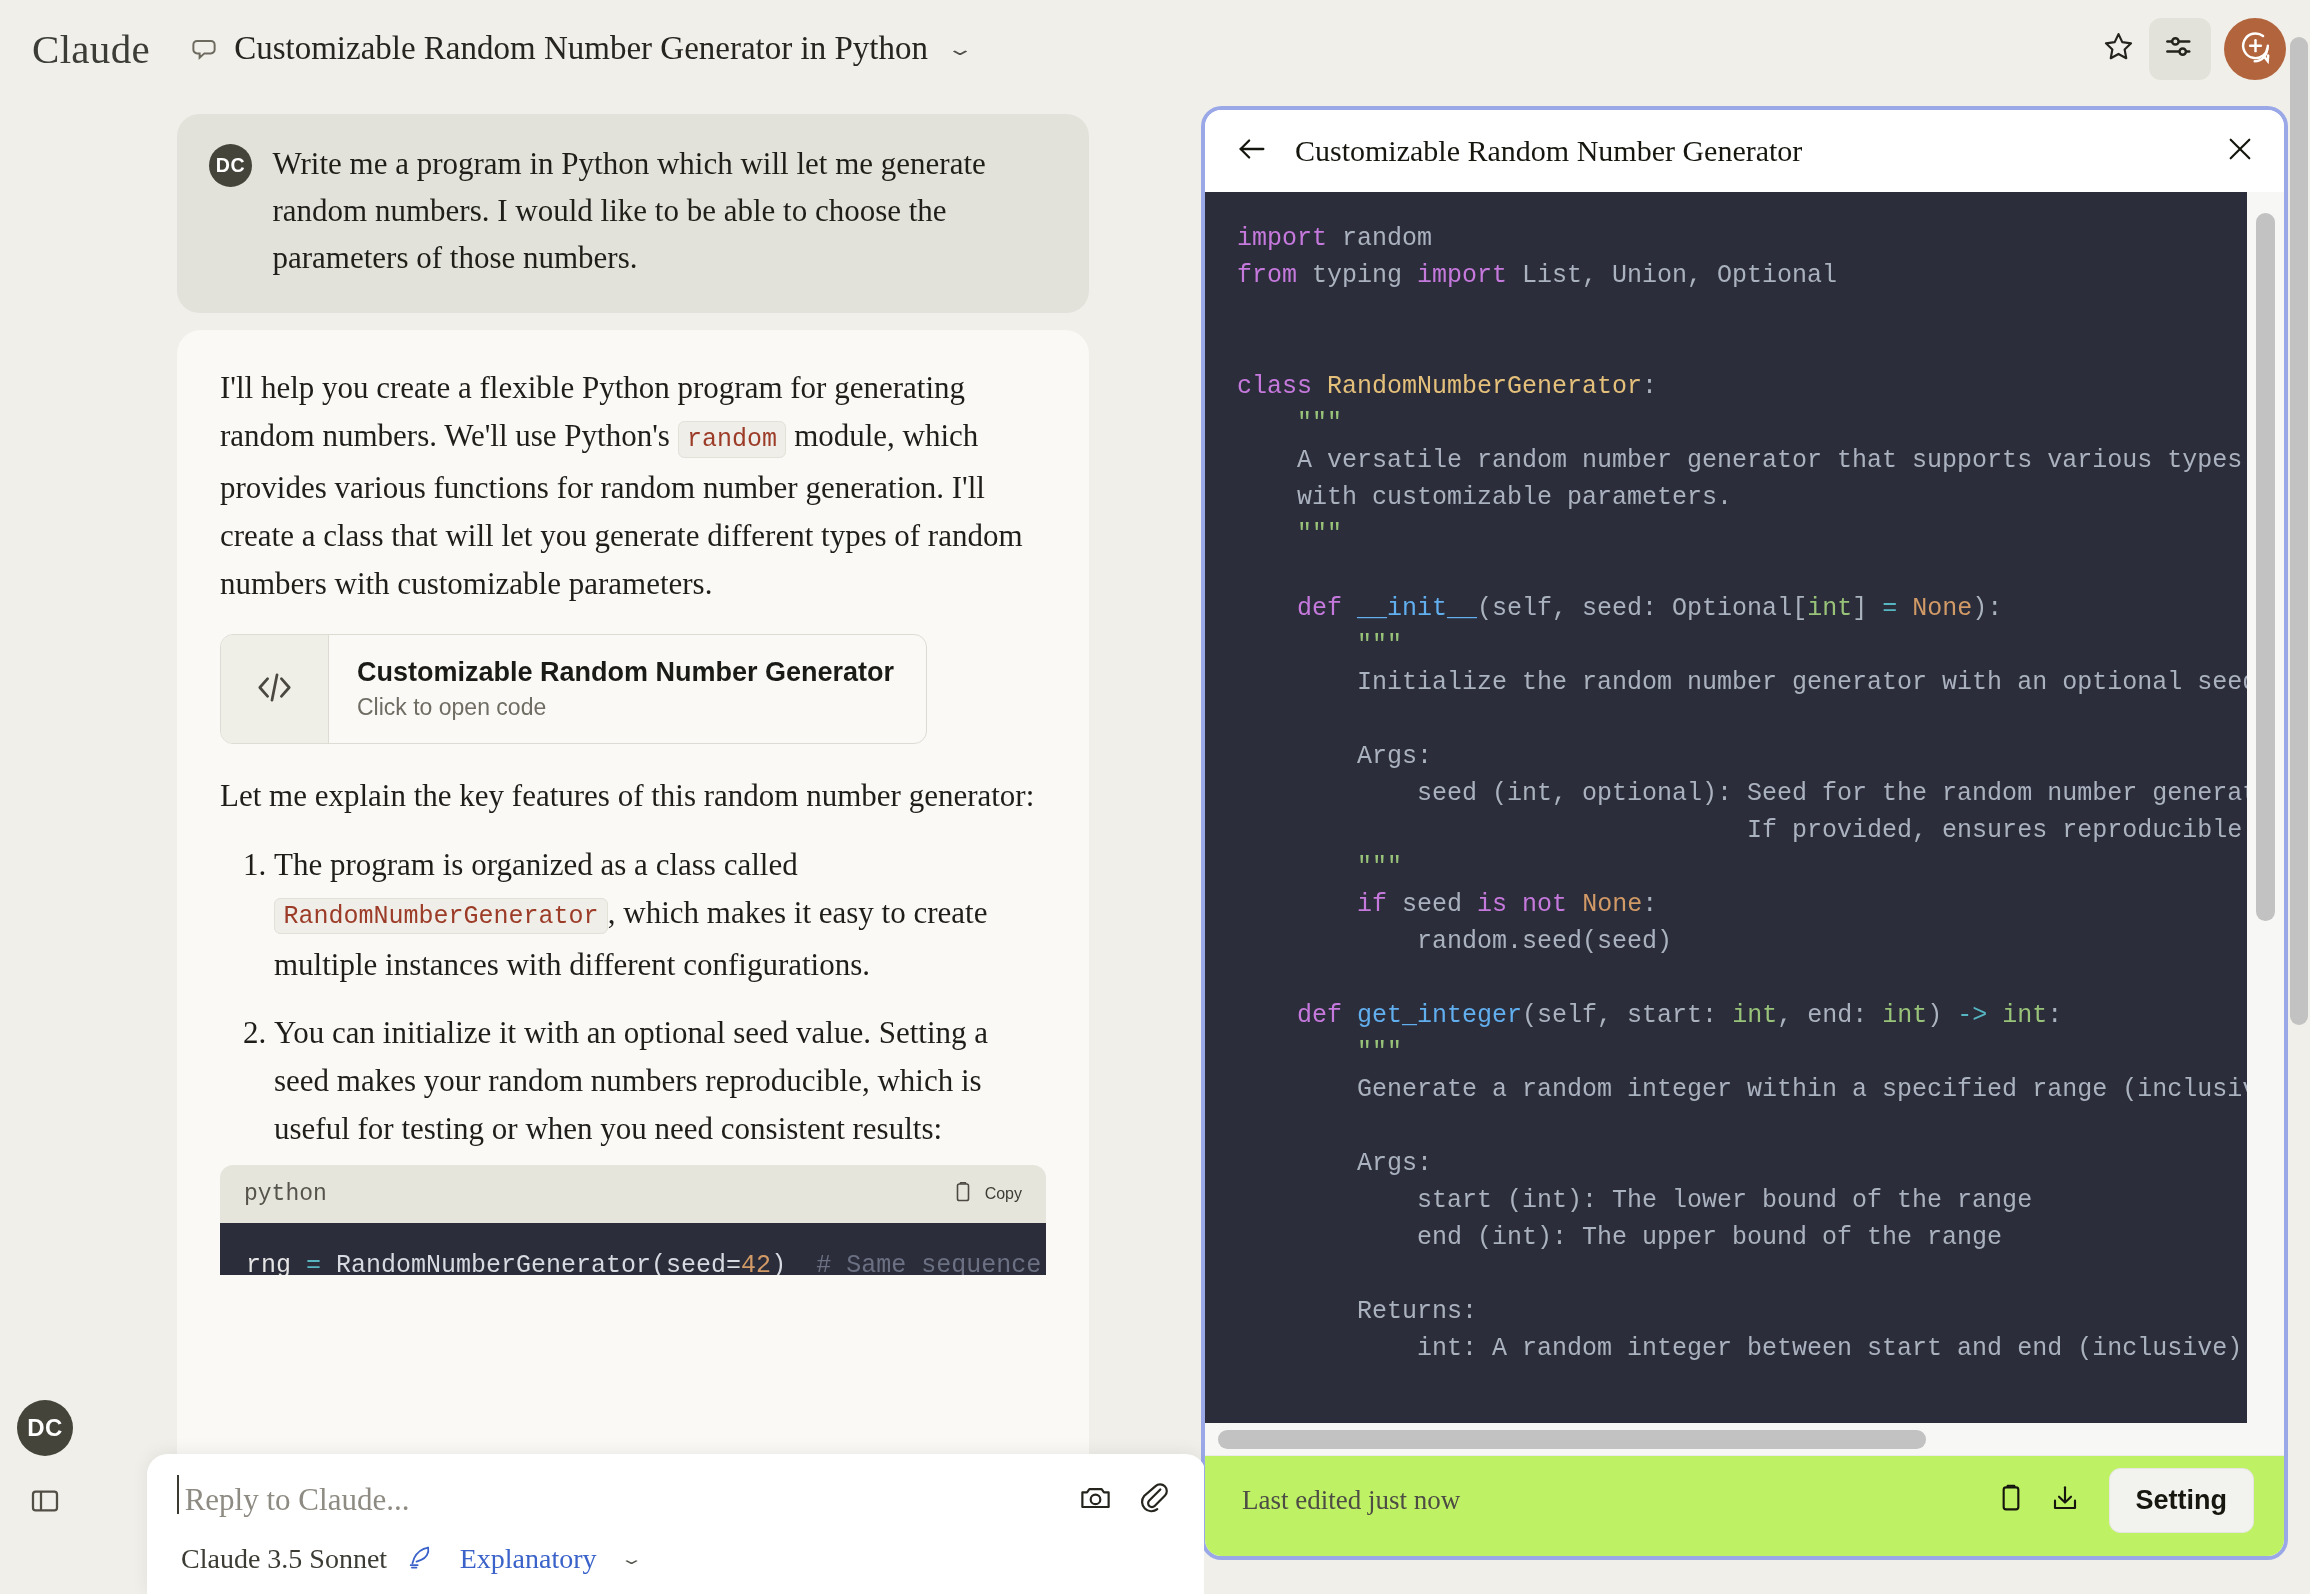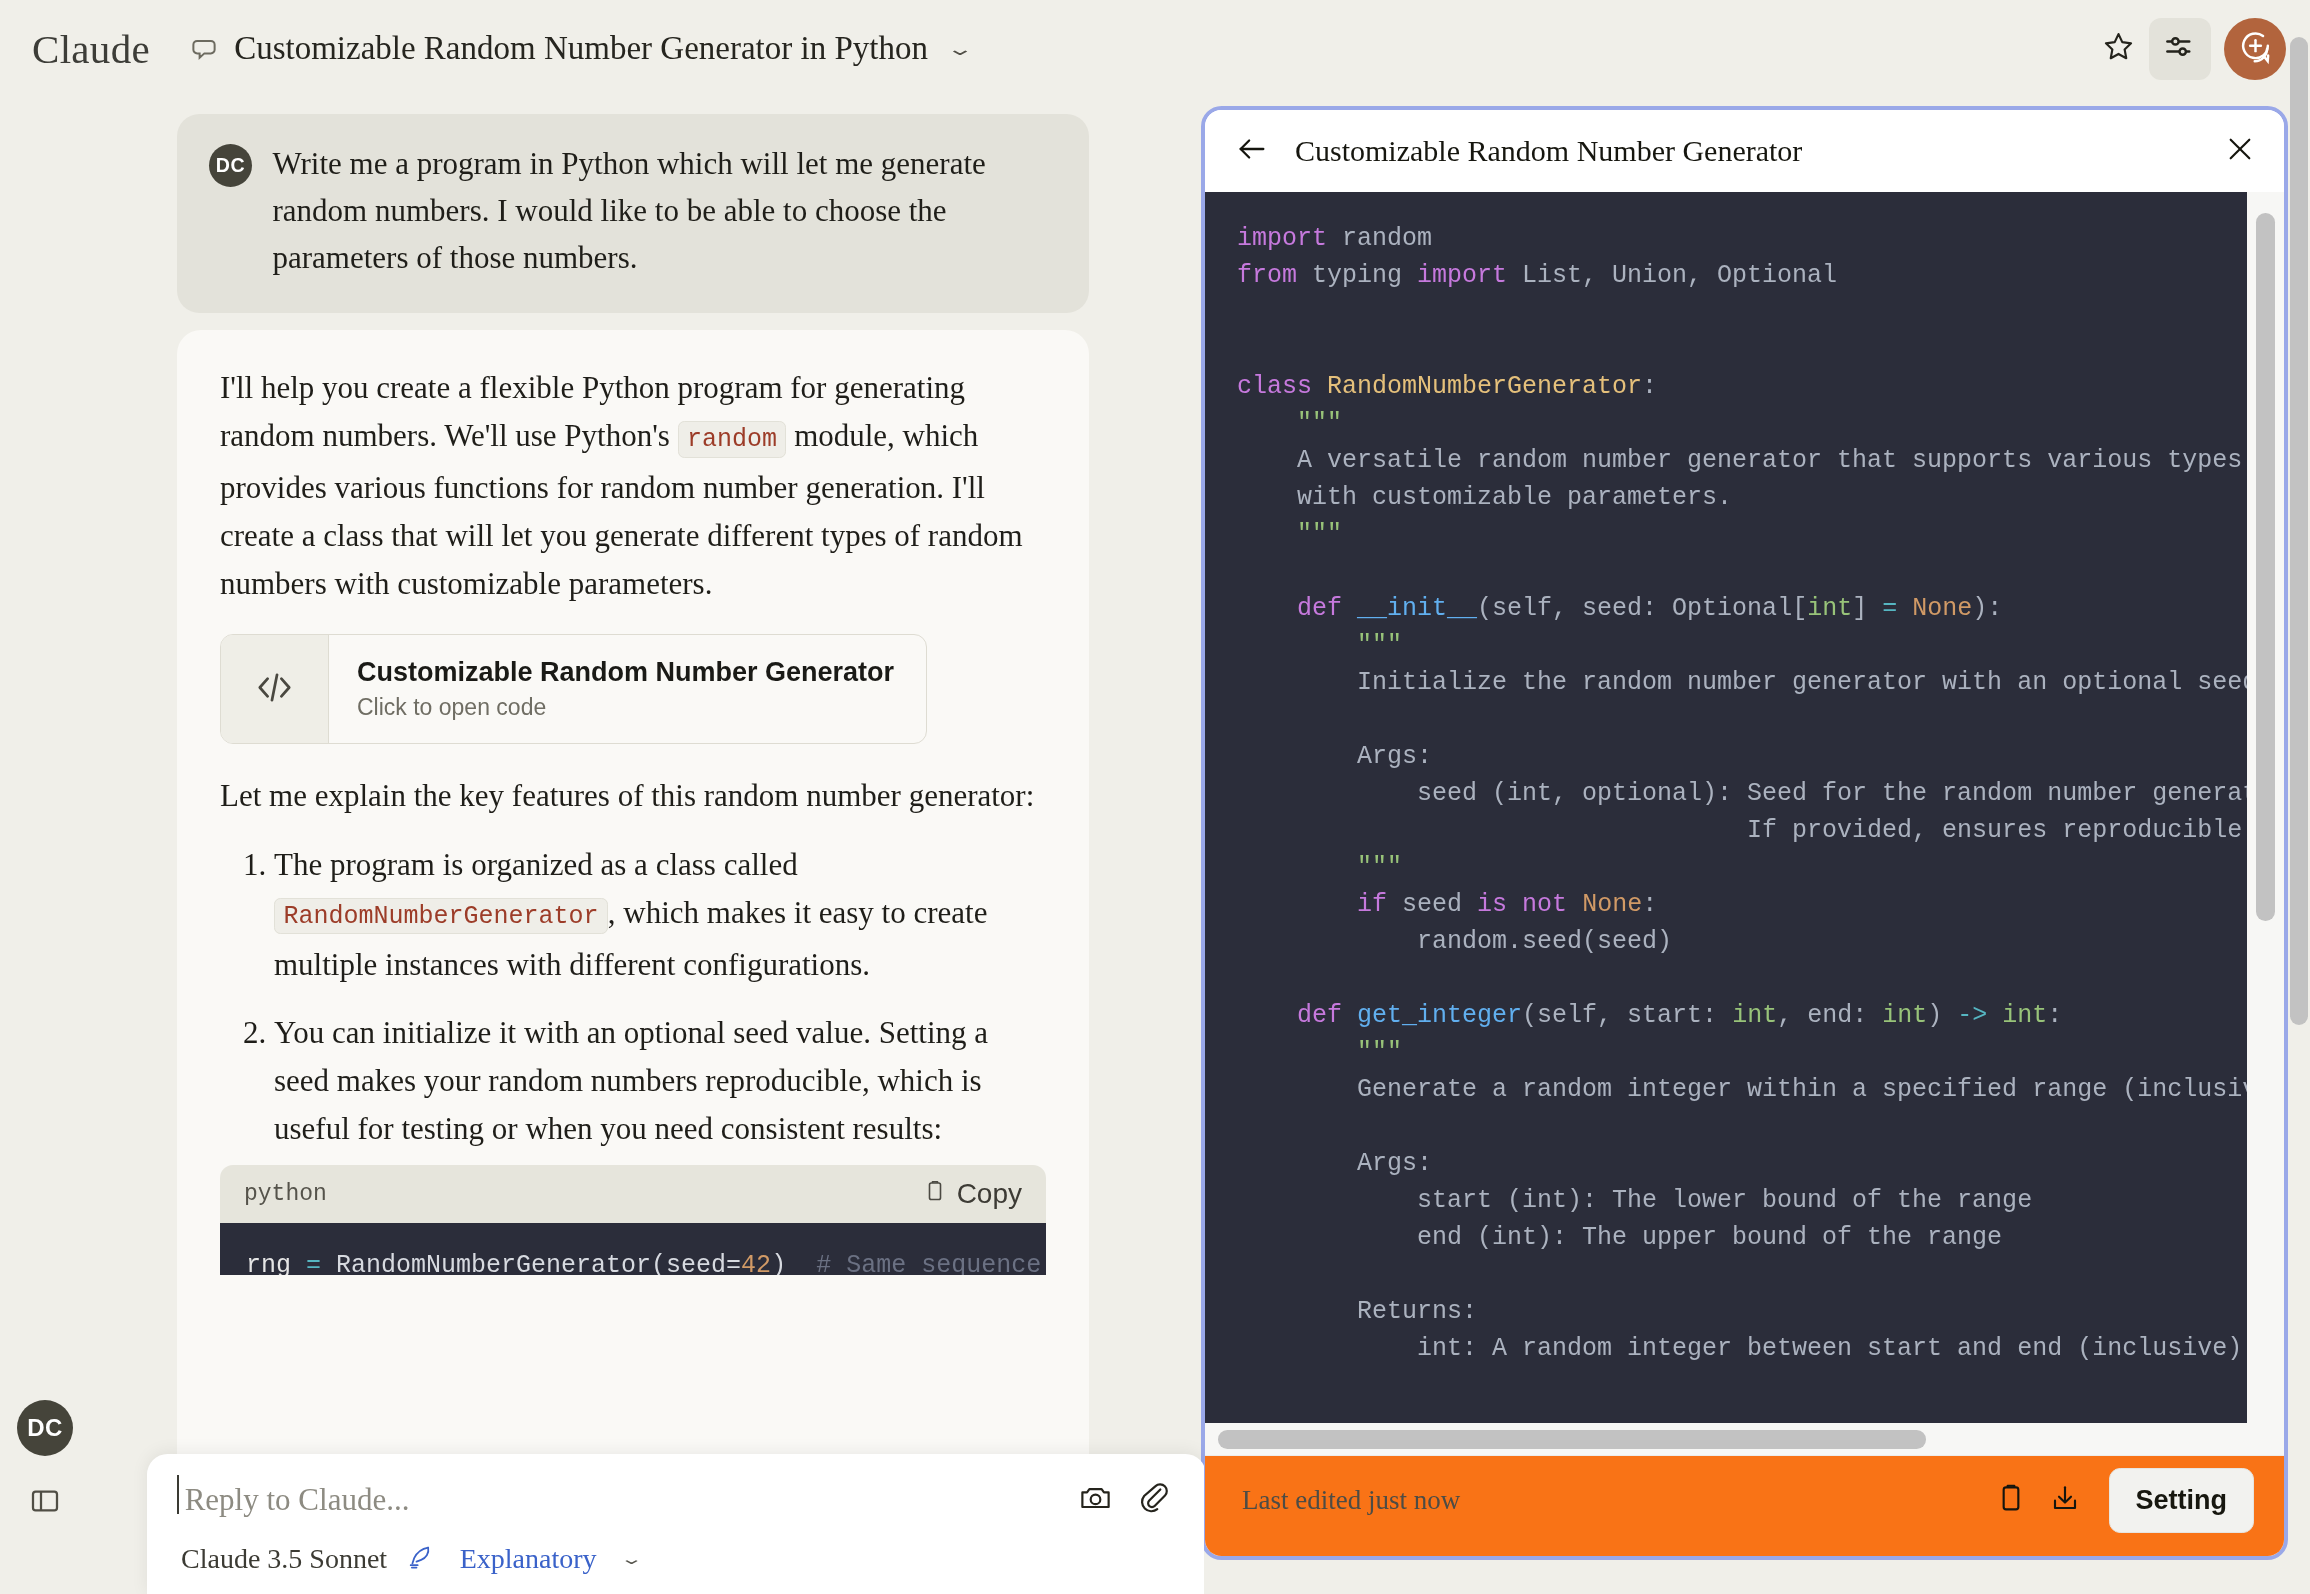--- a/index.html
+++ b/index.html
@@ -211,21 +211,21 @@
     padding: 0 24px 0 24px;
   }
   .code-lang {
     font-family: "Liberation Mono", monospace;
     font-size: 23px;
     color: #55534b;
   }
   .code-copy {
     display: flex; align-items: center; gap: 9.3px;
     font-family: "Liberation Sans", sans-serif;
-    font-size: 28px;
+    font-size: 16px;
     color: #3d3b35;
     cursor: pointer;
   }
   .code-body {
     background: #2b2d3a;
     padding: 24px 26px 0 26px;
     height: 52px;
     overflow: hidden;
     white-space: pre;
     font-family: "Liberation Mono", monospace;
@@ -399,21 +399,21 @@
     left: 13px; bottom: 6.5px;
     width: 708px; height: 18.6px;
     background: #c2c2c2;
     border-radius: 9.3px;
     cursor: pointer;
   }
 
   .ap-footer {
     flex: 0 0 101px;
     height: 101px;
-    background: #f97316;
+    background: #bef264;
     border-top: 0.9px solid #ececec;
     display: flex;
     align-items: center;
     padding: 0 30px 12px 37px;
   }
   .ap-edited {
     font-family: "Liberation Serif", serif;
     font-size: 27px;
     color: #4d4c45;
     white-space: nowrap;

